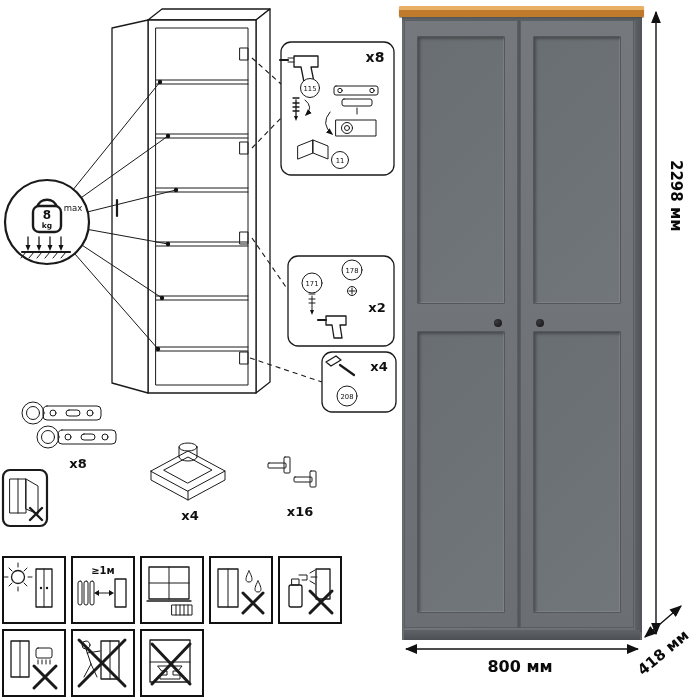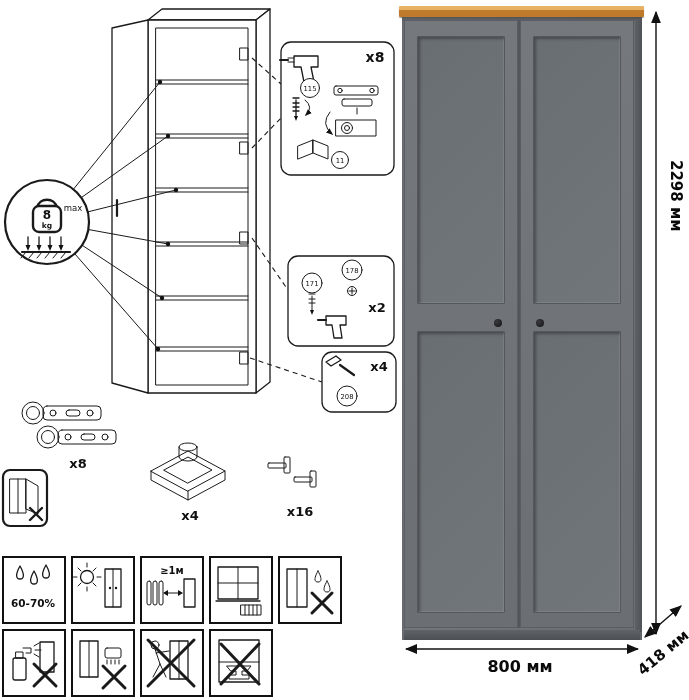--- a/index.html
+++ b/index.html
@@ -245,28 +245,20 @@
       <rect class="ln thin" x="10" y="479" width="16" height="34"></rect>
       <line class="ln thin" x1="18" y1="479" x2="18" y2="513"></line>
       <path class="ln thin" d="M26,479 l12,7 v28 l-12,-5 z"></path>
       <path class="ln" style="stroke-width:2.4" d="M30,508 l12,12 M42,508 l-12,12"></path>
     </g>
   </svg>
 
   <div id="icon-grid">
     <div class="cell">
       <svg viewBox="0 0 58 58">
-        <path class="ln" d="M16,5 C11.5,13 11.5,18 16,18 C20.5,18 20.5,13 16,5 Z"></path>
-        <path class="ln" d="M30,10 C25.5,18 25.5,23 30,23 C34.5,23 34.5,18 30,10 Z"></path>
-        <path class="ln" d="M42,4 C37.5,12 37.5,17 42,17 C46.5,17 46.5,12 42,4 Z"></path>
-        <text class="ic-txt" x="29" y="46" font-size="10.5">60-70%</text>
-      </svg>
-    </div>
-    <div class="cell">
-      <svg viewBox="0 0 58 58">
         <circle class="ln" cx="14" cy="16" r="6.5"></circle>
         <path class="ln thin" d="M14,6 V2 M14,26 V30 M4,16 H0.5 M24,16 H28 M8,10 L5,7 M20,10 L23,7 M8,22 L5,25 M20,22 L23,25"></path>
         <rect class="ln" x="32" y="8" width="16" height="38"></rect>
         <line class="ln thin" x1="40" y1="8" x2="40" y2="46"></line>
         <circle class="fillb" cx="37" cy="27" r="1.2"></circle>
           <circle class="fillb" cx="43" cy="27" r="1.2"></circle>
       </svg>
     </div>
     <div class="cell">
       <svg viewBox="0 0 58 58">

